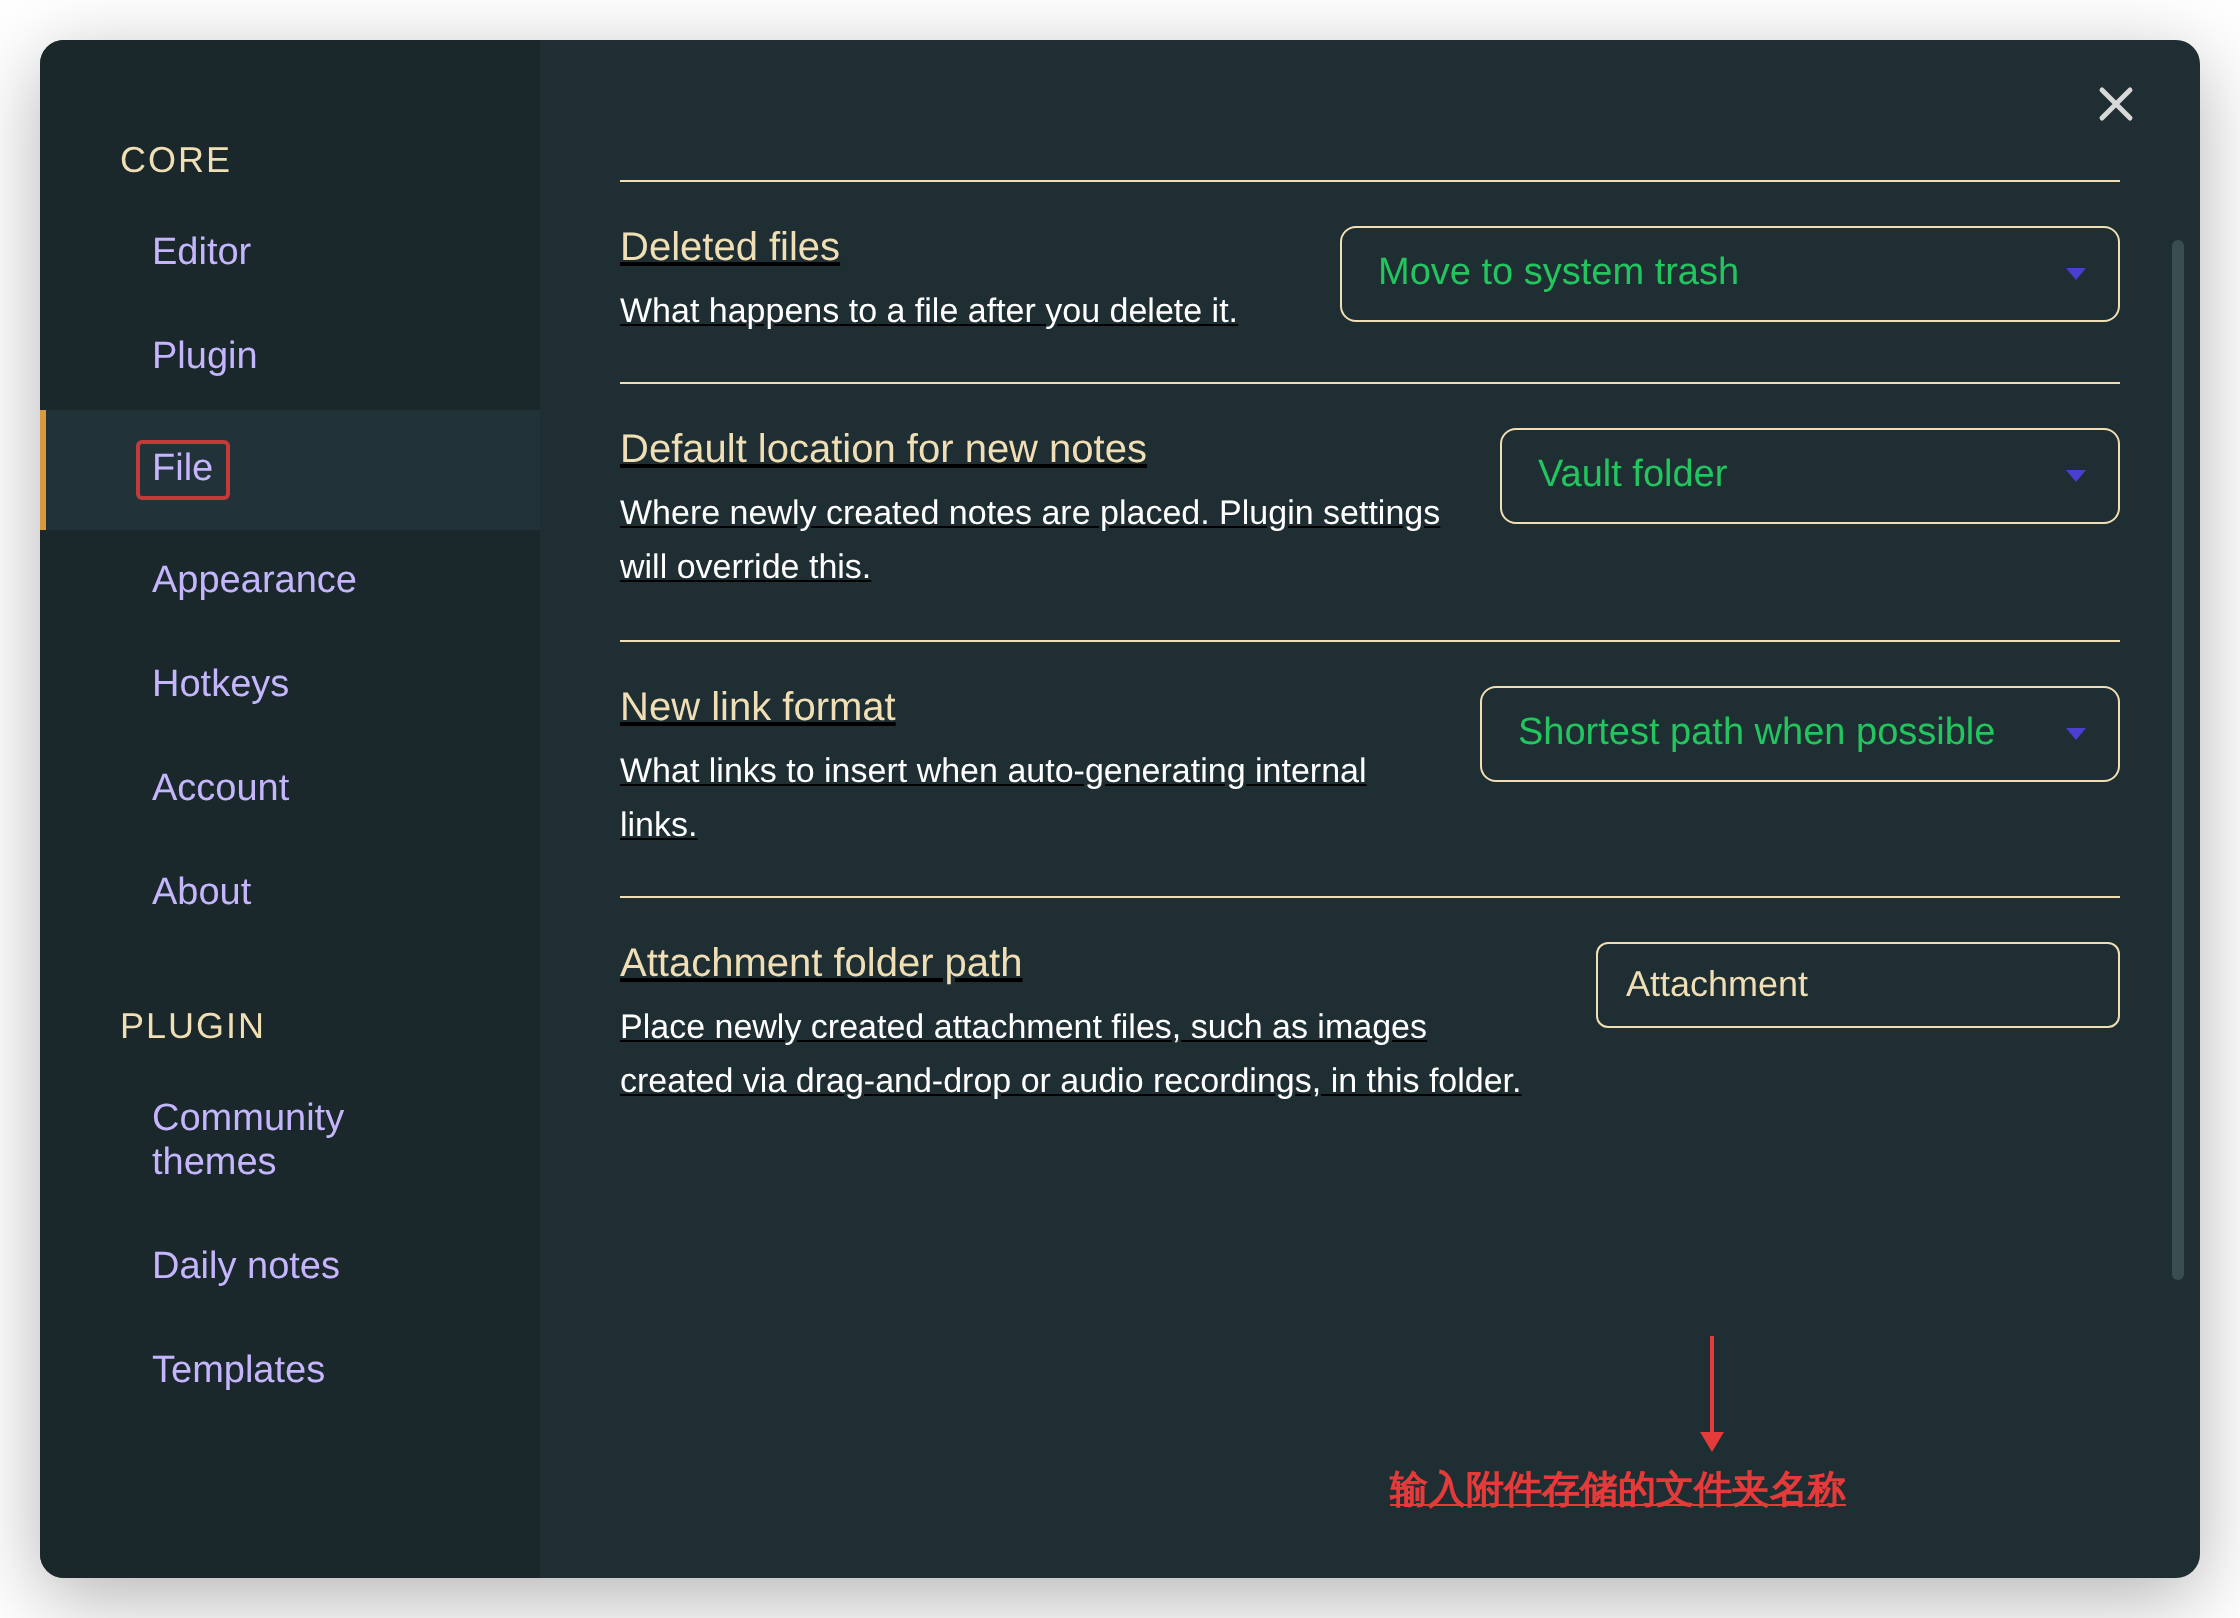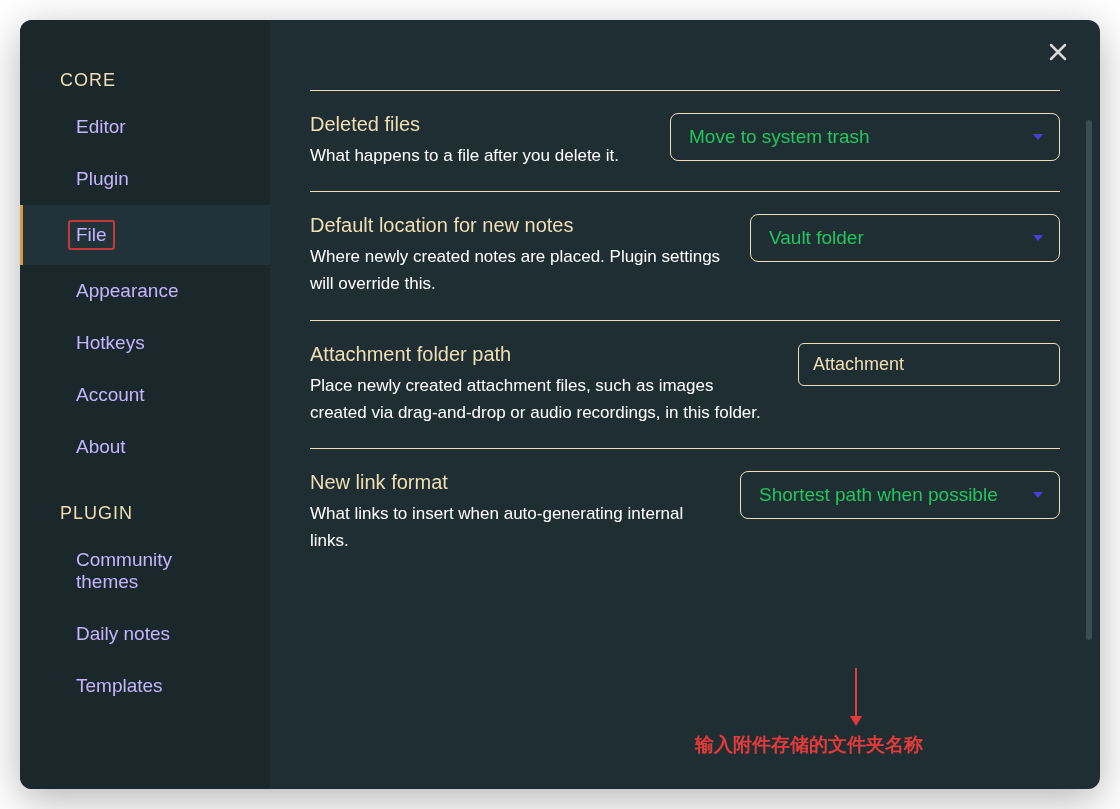--- a/index.html
+++ b/index.html
@@ -89,20 +89,21 @@
       align-items: flex-start;
       padding: 22px 0;
       border-top: 1px solid #f0dfb4;
     }
     .setting-row:first-of-type {
       margin-top: 40px;
     }
     .setting-info {
       flex: 1;
       padding-right: 20px;
+      text-decoration: underline;
     }
     .setting-title {
       color: #f0dfb4;
       font-size: 20px;
       margin-bottom: 6px;
     }
     .setting-desc {
       color: #ffffff;
       font-size: 17px;
       line-height: 1.6;
@@ -184,20 +185,21 @@
       border-left: 6px solid transparent;
       border-right: 6px solid transparent;
       border-top: 10px solid #e43a3a;
       margin: 0 auto;
     }
     .annotation-text {
       position: absolute;
       color: #e43a3a;
       font-size: 19px;
       font-weight: bold;
+      text-decoration: underline;
     }
     .scrollbar-track {
       position: absolute;
       right: 8px;
       top: 100px;
       bottom: 20px;
       width: 6px;
     }
     .scrollbar-thumb {
       position: absolute;
@@ -259,41 +261,41 @@
       <div class="setting-control">
         <div class="dropdown" style="min-width:310px">
           <span>Vault folder</span>
           <span class="dropdown-arrow"></span>
         </div>
       </div>
     </div>
 
     <div class="setting-row">
       <div class="setting-info">
-        <div class="setting-title">Attachment folder path</div>
-        <div class="setting-desc">Place newly created attachment files, such as images created via drag-and-drop or audio recordings, in this folder.</div>
-      </div>
-      <div class="setting-control" style="align-items:flex-start">
-        <input type="text" class="text-input" value="Attachment" style="">
-      </div>
-    </div>
-
-    <div class="setting-row">
-      <div class="setting-info">
         <div class="setting-title">New link format</div>
         <div class="setting-desc">What links to insert when auto-generating internal links.</div>
       </div>
       <div class="setting-control">
         <div class="dropdown" style="min-width:320px">
           <span>Shortest path when possible</span>
           <span class="dropdown-arrow"></span>
         </div>
       </div>
     </div>
 
+    <div class="setting-row">
+      <div class="setting-info">
+        <div class="setting-title">Attachment folder path</div>
+        <div class="setting-desc">Place newly created attachment files, such as images created via drag-and-drop or audio recordings, in this folder.</div>
+      </div>
+      <div class="setting-control" style="align-items:flex-start">
+        <input type="text" class="text-input" value="Attachment" style="">
+      </div>
+    </div>
+
     <div class="annotation-arrow" style="left:580px; top:648px;">
       <div class="line"></div>
       <div class="head"></div>
     </div>
     <div class="annotation-text" style="left:425px; top:712px;">输入附件存储的文件夹名称</div>
 
     <div class="scrollbar-track">
       <div class="scrollbar-thumb"></div>
     </div>
   </div>

